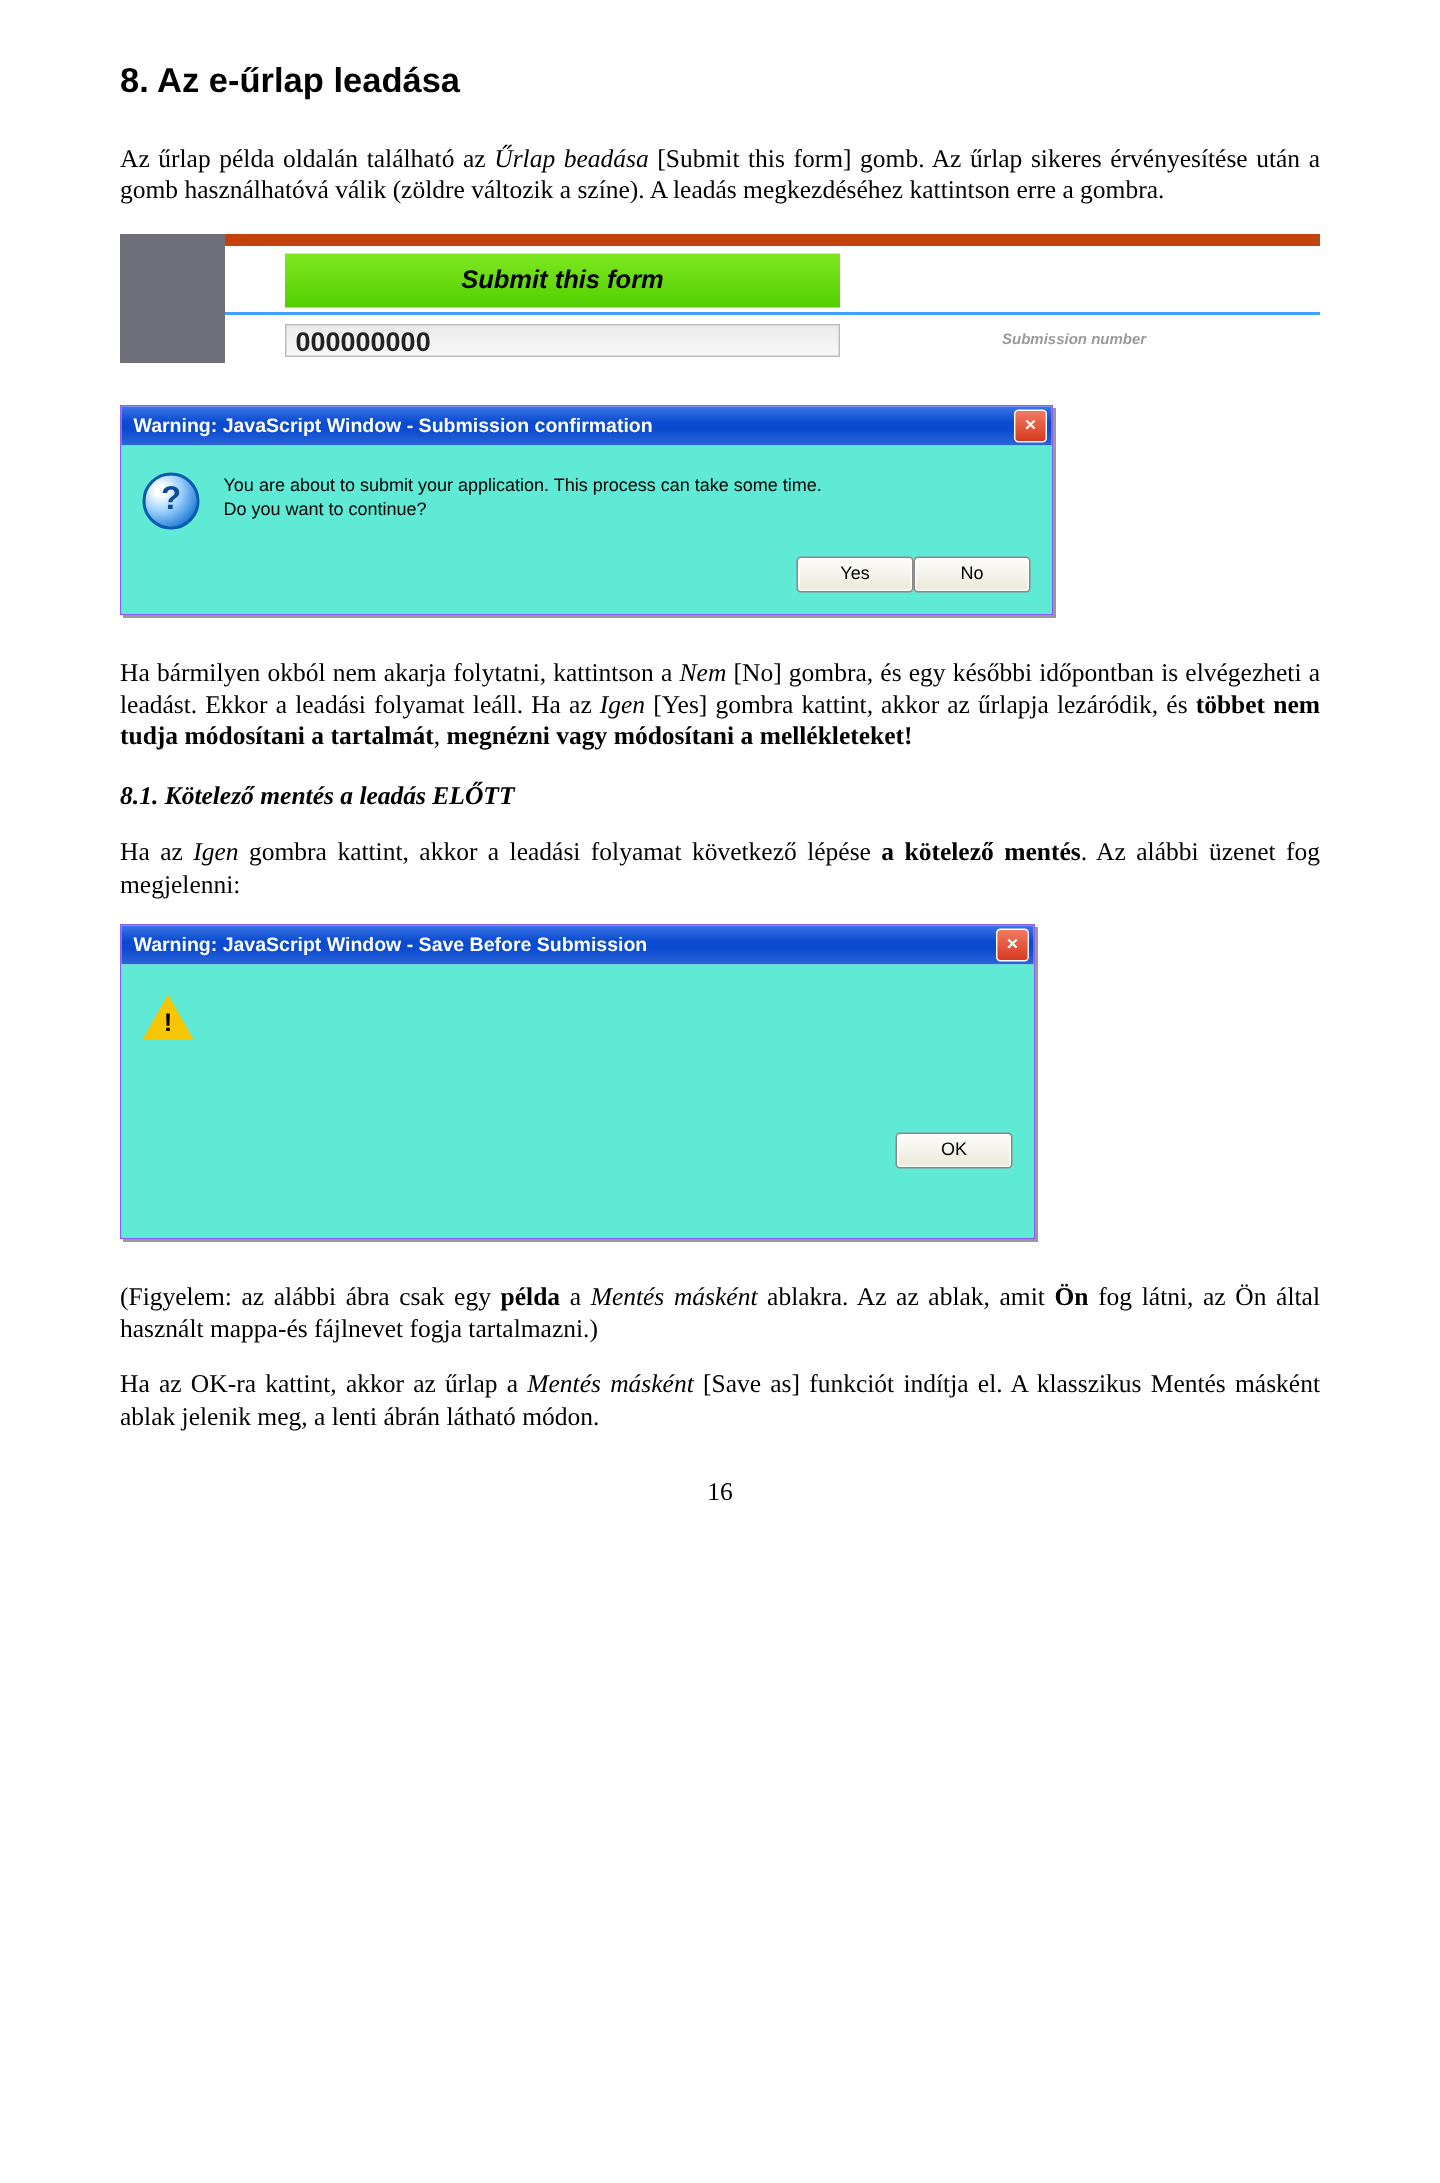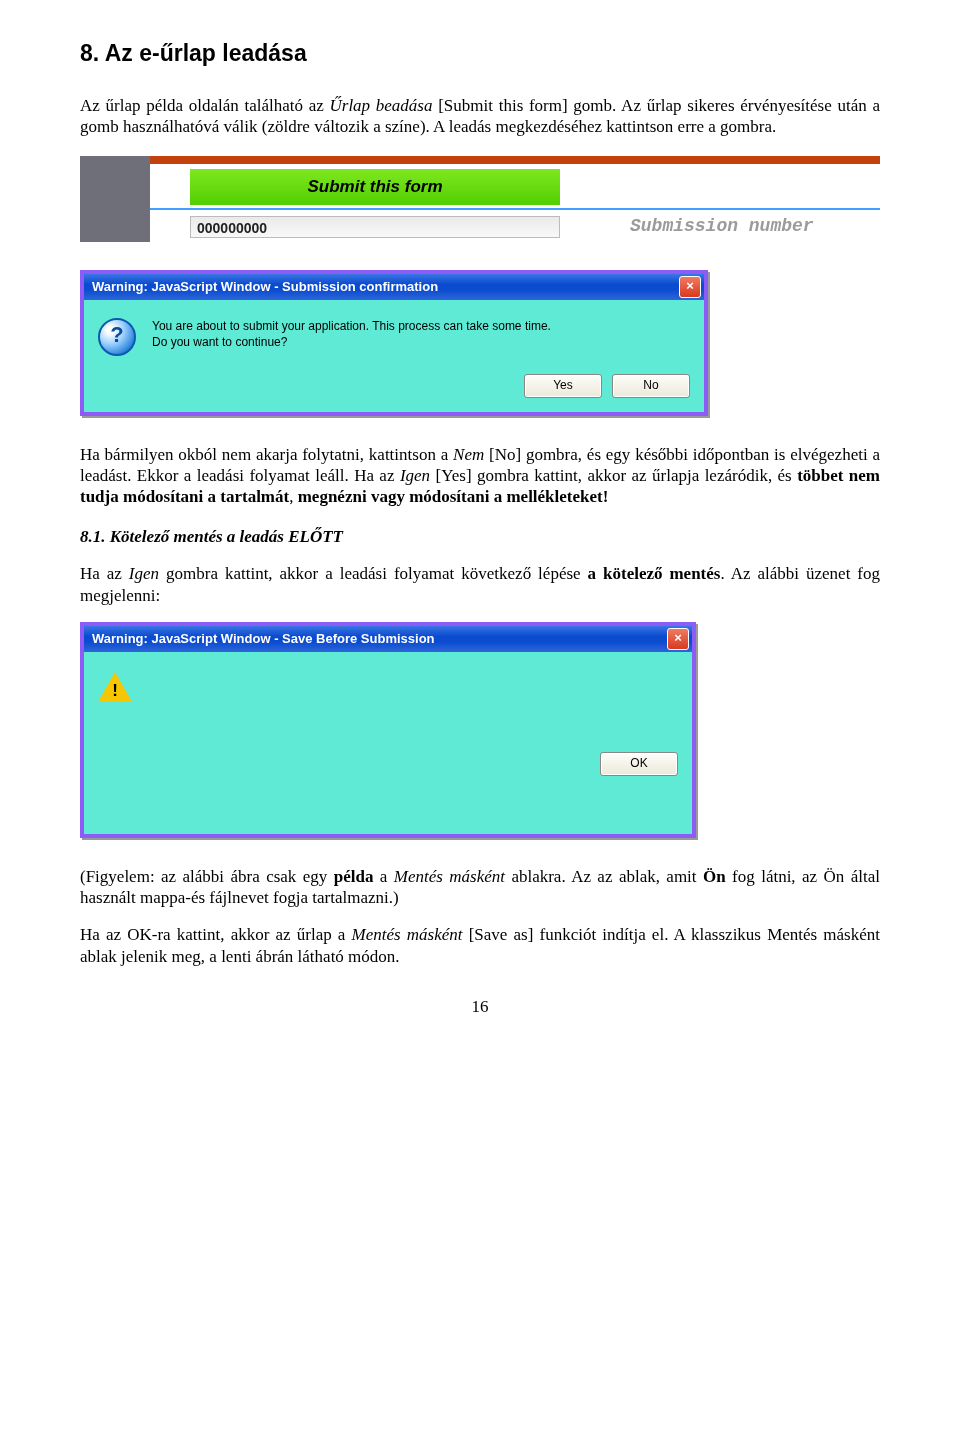--- a/index.html
+++ b/index.html
@@ -76,40 +76,40 @@
     margin-top: 6px;
   }
   .subnum-field {
     margin-left: 40px;
     width: 370px;
     height: 22px;
     border: 1px solid #bbb;
     background: linear-gradient(#eaeaea,#f8f8f8);
     font-family: Arial, sans-serif;
     font-weight: bold;
-    font-size: 14px;
+    font-size: 18px;
     color: #222;
     padding: 2px 6px;
     box-sizing: border-box;
     line-height: 18px;
   }
   .subnum-label {
-    margin-left: 70px;
-    font-family: Liberation Mono, monospace;
+    margin-left: 108px;
+    font-family: Liberation Sans, sans-serif;
     font-weight: bold;
     font-style: italic;
     color: #9b9b9b;
-    font-size: 18px;
+    font-size: 10px;
     line-height: 1.1;
   }
   
   .dialog {
     width: 620px;
     margin: 14px 0 28px 0;
-    border: 4px solid #8b5cf6;
+    border: 1px solid #8b5cf6;
     box-shadow: 2px 2px 0 #999;
   }
   .dialog.wide { width: 608px; }
   .titlebar {
     background: linear-gradient(#3b76e4, #0a4bd0 40%, #0a4bd0 60%, #2d66d8);
     color: #fff;
     font-family: Tahoma, Arial, sans-serif;
     font-weight: bold;
     font-size: 13px;
     height: 26px;
@@ -179,38 +179,37 @@
     text-align: center;
     font-family: Arial, sans-serif;
     font-weight: bold;
     font-size: 17px;
     color: #000;
   }
   .dialog-text { line-height: 1.35; white-space: pre-line; }
   .dialog-buttons {
     display: flex;
     justify-content: flex-end;
-    gap: 10px;
     margin-top: 18px;
   }
   .win-btn {
     min-width: 76px;
     height: 22px;
     background: linear-gradient(#fdfdfb,#ece9d8);
     border: 1px solid #888;
     border-radius: 3px;
     font-family: Tahoma, Arial, sans-serif;
     font-size: 12px;
     text-align: center;
     line-height: 20px;
     cursor: pointer;
     box-shadow: inset 0 0 0 1px #fff;
   }
   .dialog.second .dialog-body { padding-bottom: 14px; min-height: 150px; position: relative; }
-  .dialog.second .dialog-buttons { margin-top: 48px; }
+  .dialog.second .dialog-buttons { margin-top: 60px; }
   .page-number {
     text-align: center;
     font-size: 17px;
     margin-top: 30px;
   }
 </style>
 </head>
 <body>
 
 <div class="page">

